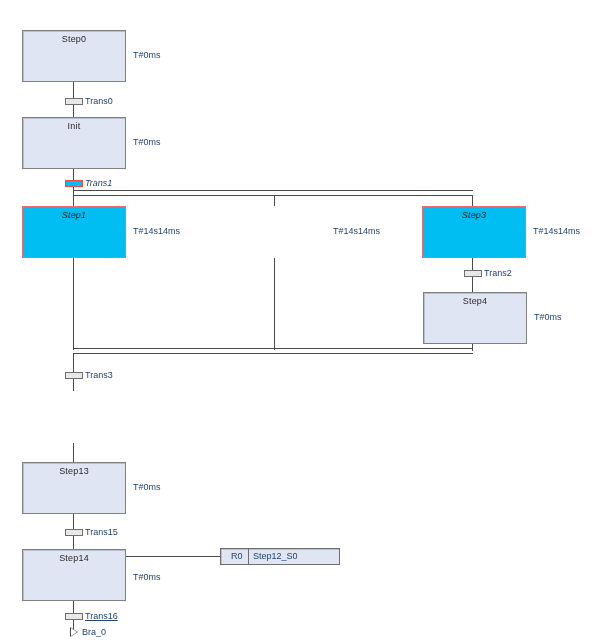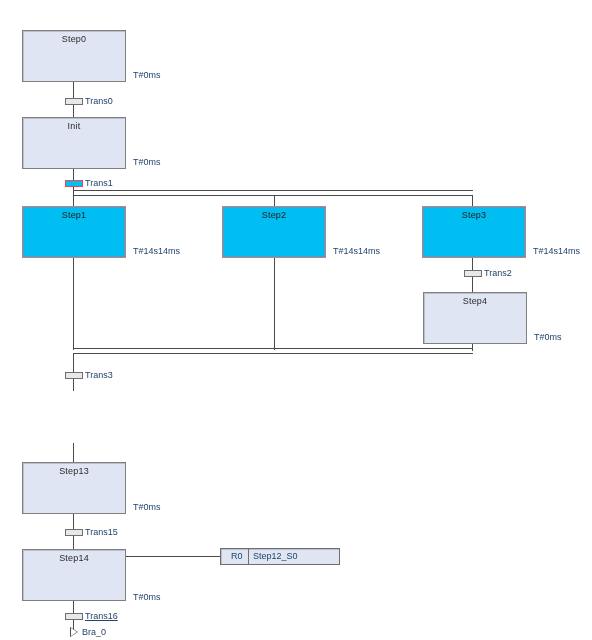--- a/index.html
+++ b/index.html
@@ -29,21 +29,21 @@
     font-size:9px;
     color:#2b2b2b;
     line-height:10px;
     letter-spacing:0.2px;
   }
   .step.active{
     background:#00bdf2;
     border:1px solid #f26b6b;
     box-shadow:none;
   }
-  .step.active .caption{color:#1c1c1c;}
+  .step.active .caption{color:#1c1c1c;font-style:italic;}
 
   
   .trans{
     position:absolute;
     box-sizing:border-box;
     width:18px;height:7px;
     background:#e8e8e8;
     border:1px solid #6e6e6e;
   }
   .trans.active{
@@ -78,21 +78,20 @@
     box-sizing:border-box;
   }
 
   
   .timer{
     position:absolute;
     font-size:9px;
     color:#23446b;
     line-height:10px;
     white-space:nowrap;
-    margin-top:20px;
   }
 
   
   .action{
     position:absolute;
     box-sizing:border-box;
     border:1px solid #6e6e6e;
     background:#dfe5f3;
     display:flex;
     height:17px;
@@ -156,38 +155,35 @@
   <div class="trans-label" style="left:85px;top:87px;">Trans0</div>
   <div class="vline" style="left:73px;top:96px;height:12px;"></div>
 
   <div class="step" style="left:22px;top:108px;width:104px;height:52px;">
     <div class="caption">Init</div>
   </div>
   <div class="timer" style="left:133px;top:128px;">T#0ms</div>
 
   <div class="vline" style="left:73px;top:160px;height:11px;"></div>
   <div class="trans active" style="left:65px;top:171px;"></div>
-  <div class="trans-label" style="left:85px;top:169px;">Trans1</div>
+  <div class="trans-label" style="left:85px;top:169px;font-style:italic;">Trans1</div>
   <div class="vline" style="left:73px;top:178px;height:9px;"></div>
 
   <div class="dbl" style="left:73px;top:181px;width:400px;"></div>
 
   <div class="vline" style="left:73px;top:187px;height:10px;"></div>
   <div class="vline" style="left:274px;top:187px;height:10px;"></div>
   <div class="vline" style="left:472px;top:187px;height:10px;"></div>
 
   <div class="step active" style="left:22px;top:197px;width:104px;height:52px;">
     <div class="caption">Step1</div>
   </div>
   <div class="timer" style="left:133px;top:217px;">T#14s14ms</div>
   <div class="vline" style="left:73px;top:249px;height:92px;"></div>
 
-  <div class="step active" style="left:222px;top:197px;width:104px;height:52px;">
-    <div class="caption">Step2</div>
-  </div>
   <div class="timer" style="left:333px;top:217px;">T#14s14ms</div>
   <div class="vline" style="left:274px;top:249px;height:92px;"></div>
 
   <div class="step active" style="left:422px;top:197px;width:104px;height:52px;">
     <div class="caption">Step3</div>
   </div>
   <div class="timer" style="left:533px;top:217px;">T#14s14ms</div>
 
   <div class="vline" style="left:472px;top:249px;height:12px;"></div>
   <div class="trans" style="left:464px;top:261px;"></div>

